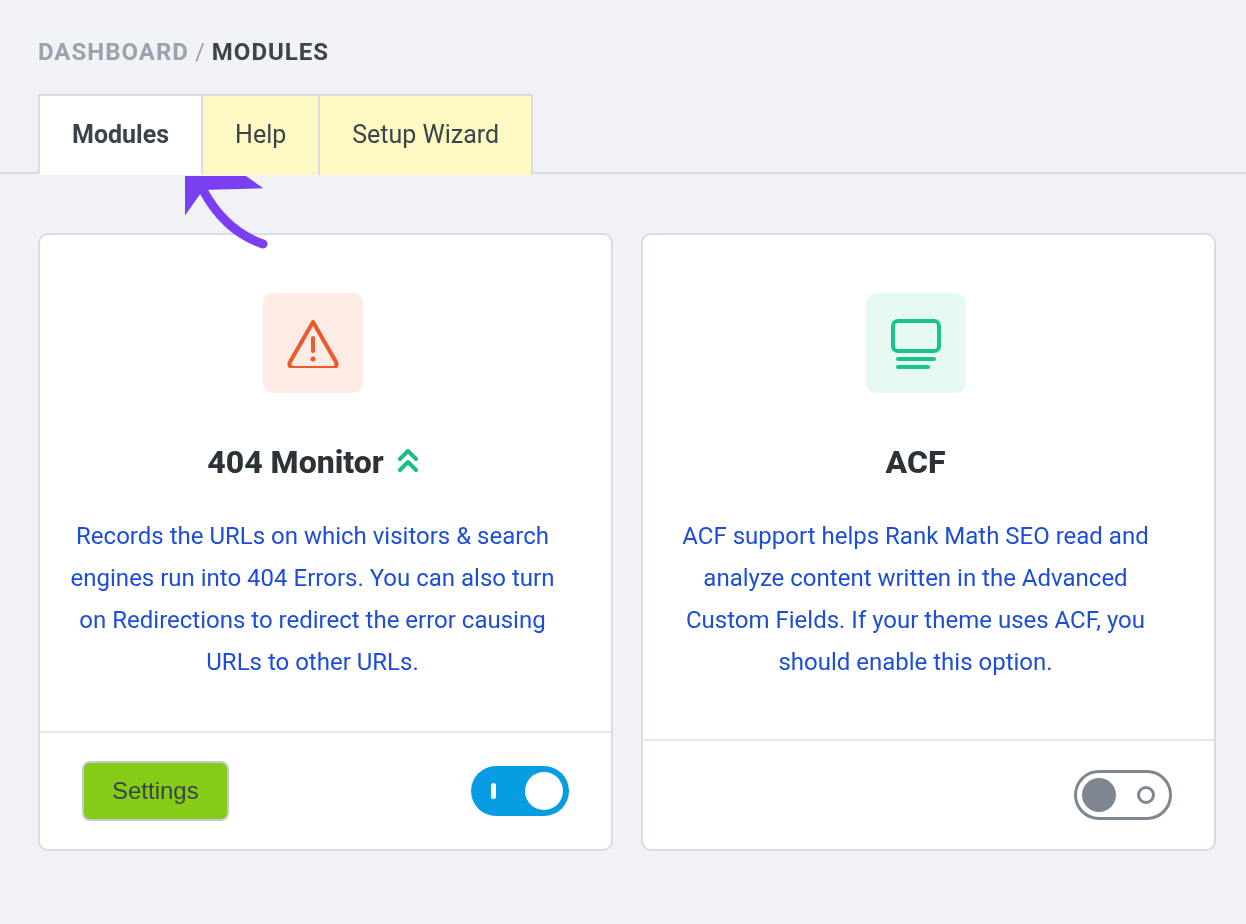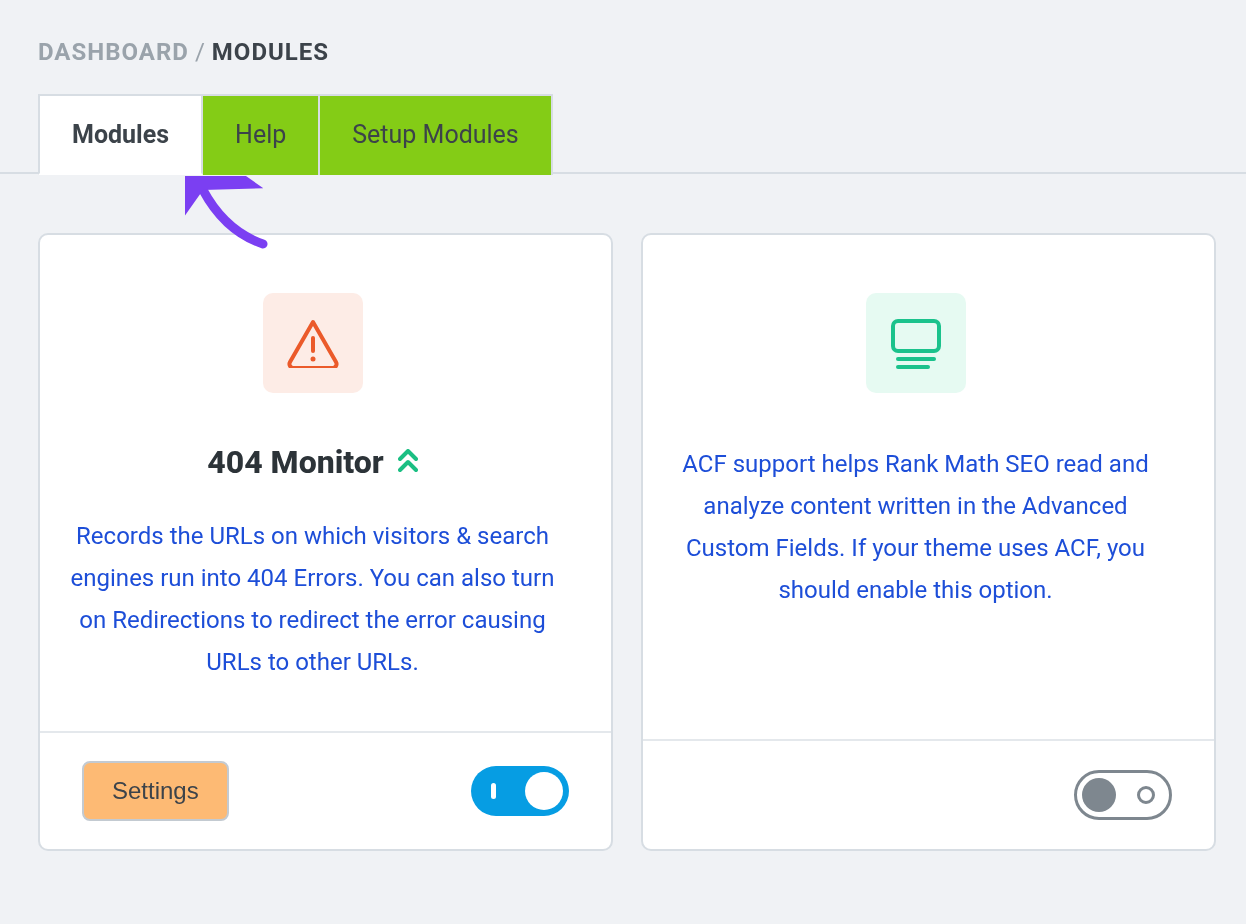--- a/index.html
+++ b/index.html
@@ -38,21 +38,21 @@
   }
   .tabs {
     display:flex;
     margin-left:38px;
     position:relative;
   }
   .tab {
     padding:24px 32px;
     font-size:25px;
     color:#3c434a;
-    background:#84cc16;
+    background:#fef9c3;
     border:2px solid #d7dde3;
     border-bottom:none;
     margin-right:-2px;
     cursor:pointer;
     position:relative;
     z-index:1;
   }
   .tab.active {
     background:#ffffff;
     font-weight:700;
@@ -117,21 +117,21 @@
   .card-footer {
     border-top:2px solid #e4e8ec;
     padding:28px 42px;
     display:flex;
     align-items:center;
     justify-content:space-between;
     min-height:110px;
   }
   .settings-btn {
     border:2px solid #c3cad1;
-    background:#fdba74;
+    background:#84cc16;
     border-radius:8px;
     padding:14px 28px;
     font-size:24px;
     color:#3c434a;
     cursor:pointer;
   }
 
   
   .toggle {
     width:98px; height:50px;
@@ -177,21 +177,21 @@
     <a href="#">DASHBOARD</a>
     <span class="sep">/</span>
     <span class="current">MODULES</span>
   </div>
 
   <div class="tabs-wrap">
     <div class="tabs-line"></div>
     <div class="tabs">
       <div class="tab active">Modules</div>
       <div class="tab">Help</div>
-      <div class="tab">Setup Modules</div>
+      <div class="tab">Setup Wizard</div>
     </div>
   </div>
 
   <svg class="arrow" width="90" height="80" viewBox="0 0 90 80">
     <defs>
       <marker id="ah" markerWidth="14" markerHeight="14" refX="3" refY="6" orient="auto">
         <path d="M0,0 L12,6 L0,12 L3,6 Z" fill="#7b3ff2"></path>
       </marker>
     </defs>
     <path d="M78,68 Q40,55 18,14" stroke="#7b3ff2" stroke-width="9" fill="none" marker-end="url(#ah)" stroke-linecap="round"></path>
@@ -229,20 +229,23 @@
 
     <div class="card">
       <div class="card-body">
         <div class="icon-box green">
           <svg width="56" height="52" viewBox="0 0 56 52">
             <rect x="5" y="4" width="46" height="30" rx="5" fill="none" stroke="#1bc28c" stroke-width="4"></rect>
             <line x1="10" y1="42" x2="46" y2="42" stroke="#1bc28c" stroke-width="4" stroke-linecap="round"></line>
             <line x1="10" y1="50" x2="40" y2="50" stroke="#1bc28c" stroke-width="4" stroke-linecap="round"></line>
           </svg>
         </div>
+        <h2 class="card-title">
+          <span>ACF</span>
+        </h2>
         <div class="card-desc">ACF support helps Rank Math SEO read and analyze content written in the Advanced Custom Fields. If your theme uses ACF, you should enable this option.</div>
       </div>
       <div class="card-footer">
         <span></span>
         <div class="toggle off">
           <div class="knob"></div>
         </div>
       </div>
     </div>
 

